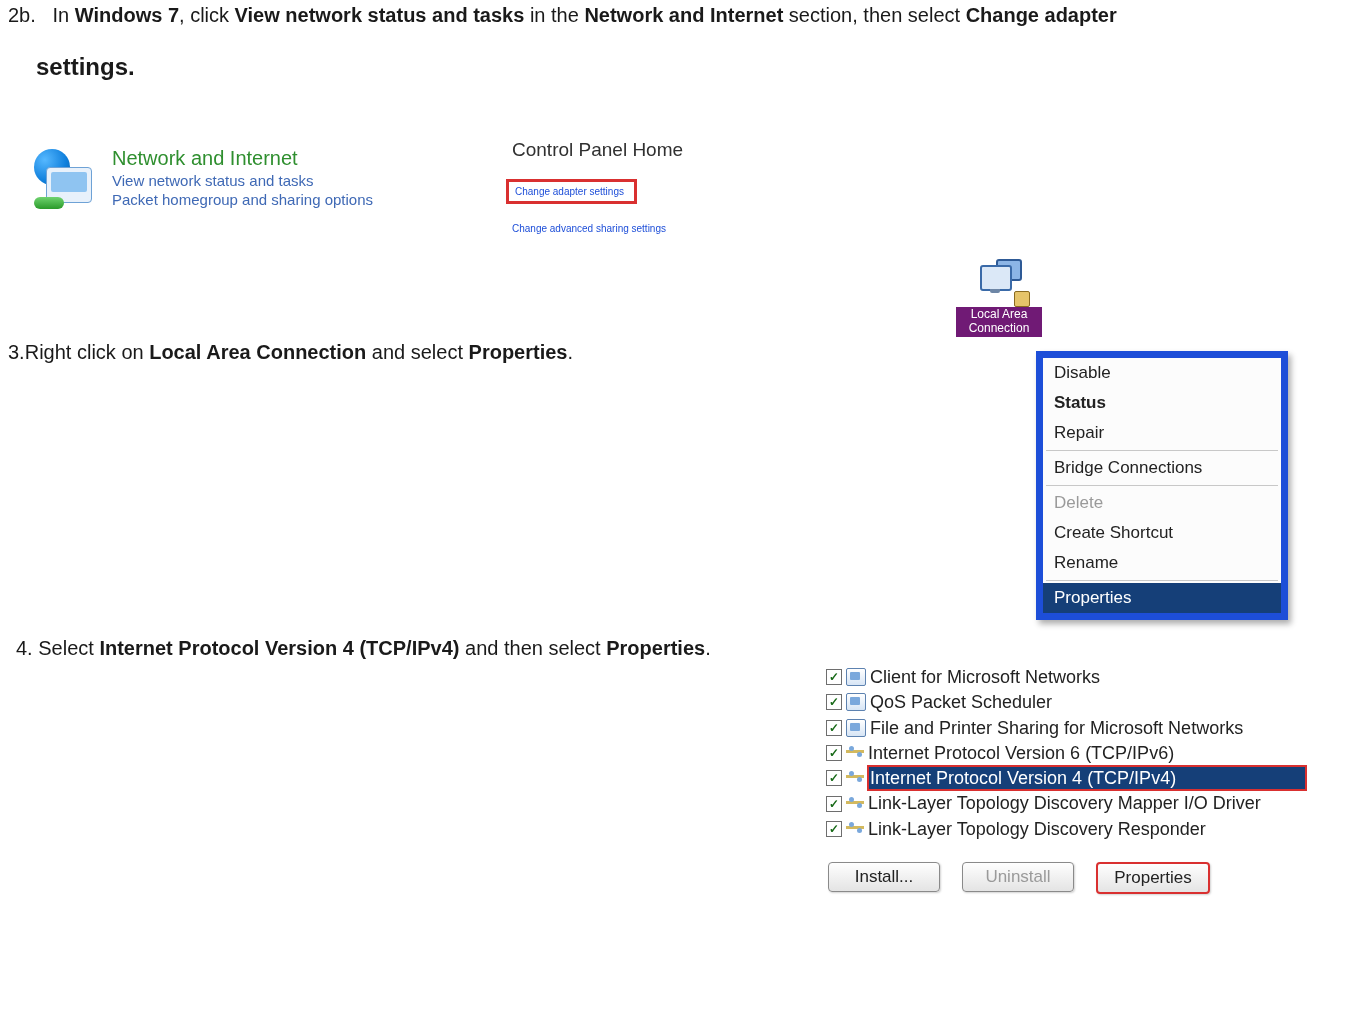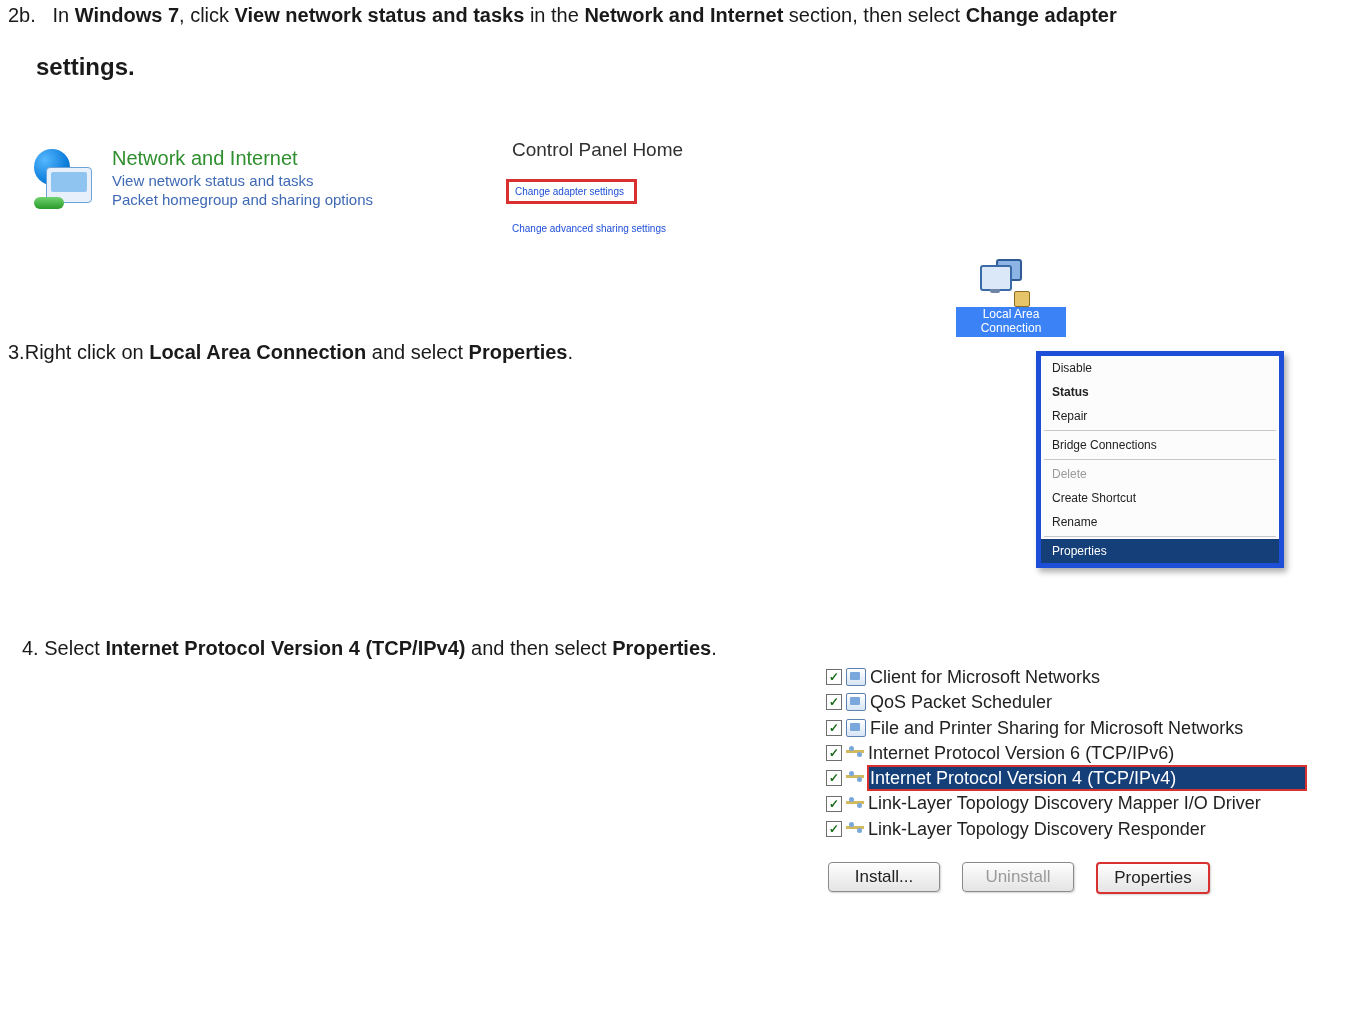--- a/index.html
+++ b/index.html
@@ -17,21 +17,21 @@
   
   .step {
     font-size: 20px;
     line-height: 1.35;
     margin: 0;
   }
   .step .bold { font-weight: 700; }
   .step2b { margin: 2px 0 6px 0; }
   .step2b-indent { margin-left: 28px; font-size:24px; font-weight:700; }
   .step3 { margin: 24px 0 0 0; }
-  .step4 { margin: 34px 0 0 14px; }
+  .step4 { margin: 34px 0 0 8px; }
 
   
   .row2b {
     display: flex;
     align-items: flex-start;
     margin: 40px 0 0 24px;
     gap: 60px;
   }
 
   
@@ -129,33 +129,33 @@
     position:absolute; left:20px; top:0px; width:22px; height:18px;
     background:#8cb5e6; border:2px solid #2e5a96; border-radius:3px;
   }
   .lac-icon .devs .plug {
     position:absolute; right:-4px; bottom:-4px;
     width:14px; height:14px;
     background:#e6c46a; border:1px solid #8a6a20; border-radius:2px;
   }
   .lac-icon .lbl {
     display:block; margin-top:4px;
-    background:#3b82f6; color:#fff;
-    font-size:12px; line-height:1.15; padding:1px 12px;
+    background:#701a75; color:#fff;
+    font-size:12px; line-height:1.15; padding:1px 0;
     width:86px;
   }
   
   .ctxmenu {
     position:absolute; left:100px; top:80px;
     width:238px;
     background:#fcfcfc;
-    border:5px solid #1d4ed8;
+    border:7px solid #1d4ed8;
     box-shadow: 3px 4px 6px rgba(0,0,0,0.32);
     font-family:Tahoma, "Segoe UI", sans-serif;
-    font-size:12px; color:#222;
+    font-size:17px; color:#222;
   }
   .ctxmenu .mi { padding:4px 10px; border:1px solid transparent; }
   .ctxmenu .mi.bold { font-weight:700; }
   .ctxmenu .mi.disabled { color:#9a9a9a; }
   .ctxmenu .sep { height:1px; background:#c8c8c8; margin:2px 3px; }
   .ctxmenu .mi.sel { background:#153f78; color:#fff; }
 
   
   .row4 { display:flex; align-items:flex-start; }
   .row4 .instr { flex:1 1 auto; }

